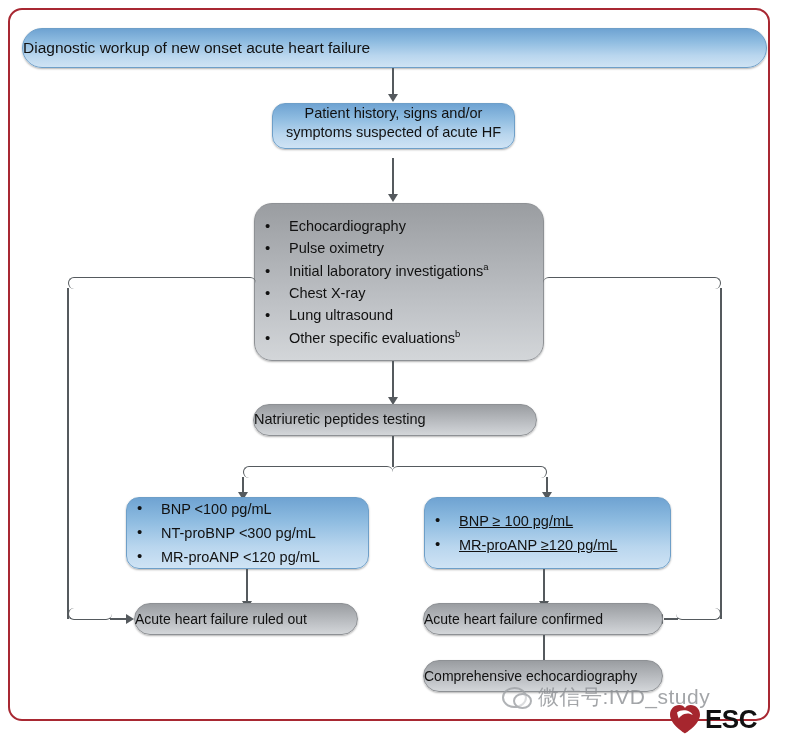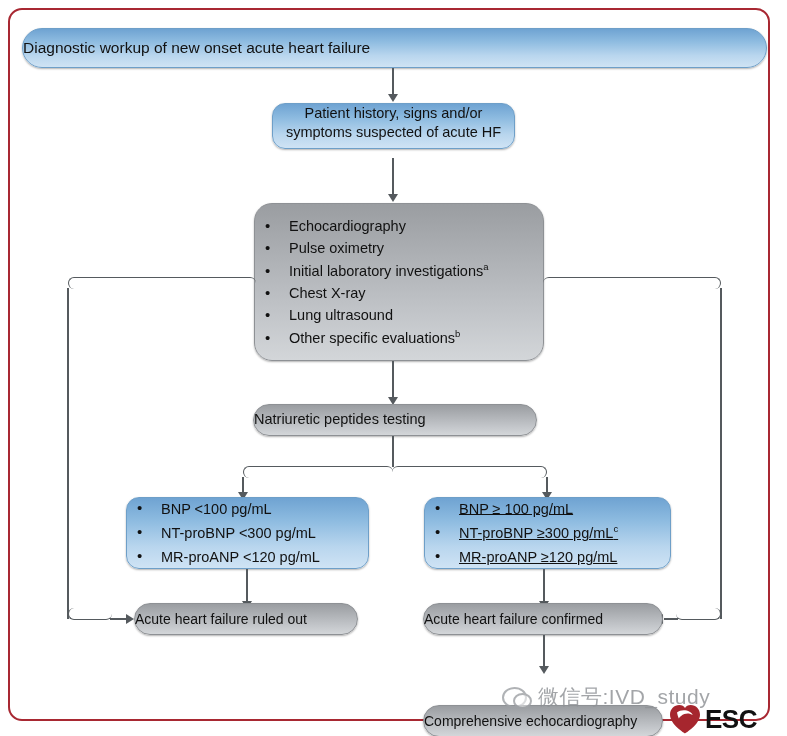--- a/index.html
+++ b/index.html
@@ -215,21 +215,20 @@
     <ul class="bullets tight">
       <li><span>BNP &lt;100 pg/mL</span><sup></sup></li>
       <li><span>NT-proBNP &lt;300 pg/mL</span><sup></sup></li>
       <li><span>MR-proANP &lt;120 pg/mL</span><sup></sup></li>
     </ul>
   </div>
 
   <div class="node blue rbox" style="left:424px; top:497px; width:247px; height:72px;text-decoration:underline;">
     <ul class="bullets tight">
       <li><span>BNP ≥ 100 pg/mL</span><sup></sup></li>
-      <li><span>NT-proBNP ≥300 pg/mL</span><sup>c</sup></li>
       <li><span>MR-proANP ≥120 pg/mL</span><sup></sup></li>
     </ul>
   </div>
 
   <div class="ln vl" style="left:246px; top:569px; height:36px;"></div>
   <div class="arrow-d" style="left:242px; top:601px;"></div>
 
   <div class="ln vl" style="left:543px; top:569px; height:36px;"></div>
   <div class="arrow-d" style="left:539px; top:601px;"></div>
 
@@ -249,21 +248,21 @@
     <span>Acute heart failure ruled out</span>
   </div>
 
   <div class="node grey pill txt13" style="left:423px; top:603px; width:240px; height:32px;">
     <span>Acute heart failure confirmed</span>
   </div>
 
   <div class="ln vl" style="left:543px; top:635px; height:34px;"></div>
   <div class="arrow-d" style="left:539px; top:666px;"></div>
 
-  <div class="node grey pill txt13" style="left:423px; top:705px; width:240px; height:32px;">
+  <div class="node grey pill txt13" style="left:423px; top:660px; width:240px; height:32px;">
     <span>Comprehensive echocardiography</span>
   </div>
 
   <div class="watermark" style="left:502px; top:683px;">
     <span class="wechat-ico"></span>
     <span class="wm-text">微信号:IVD_study</span>
   </div>
 
   <div class="esc-logo" style="left:668px; top:703px;">
     <svg class="esc-heart" viewBox="0 0 34 32">

